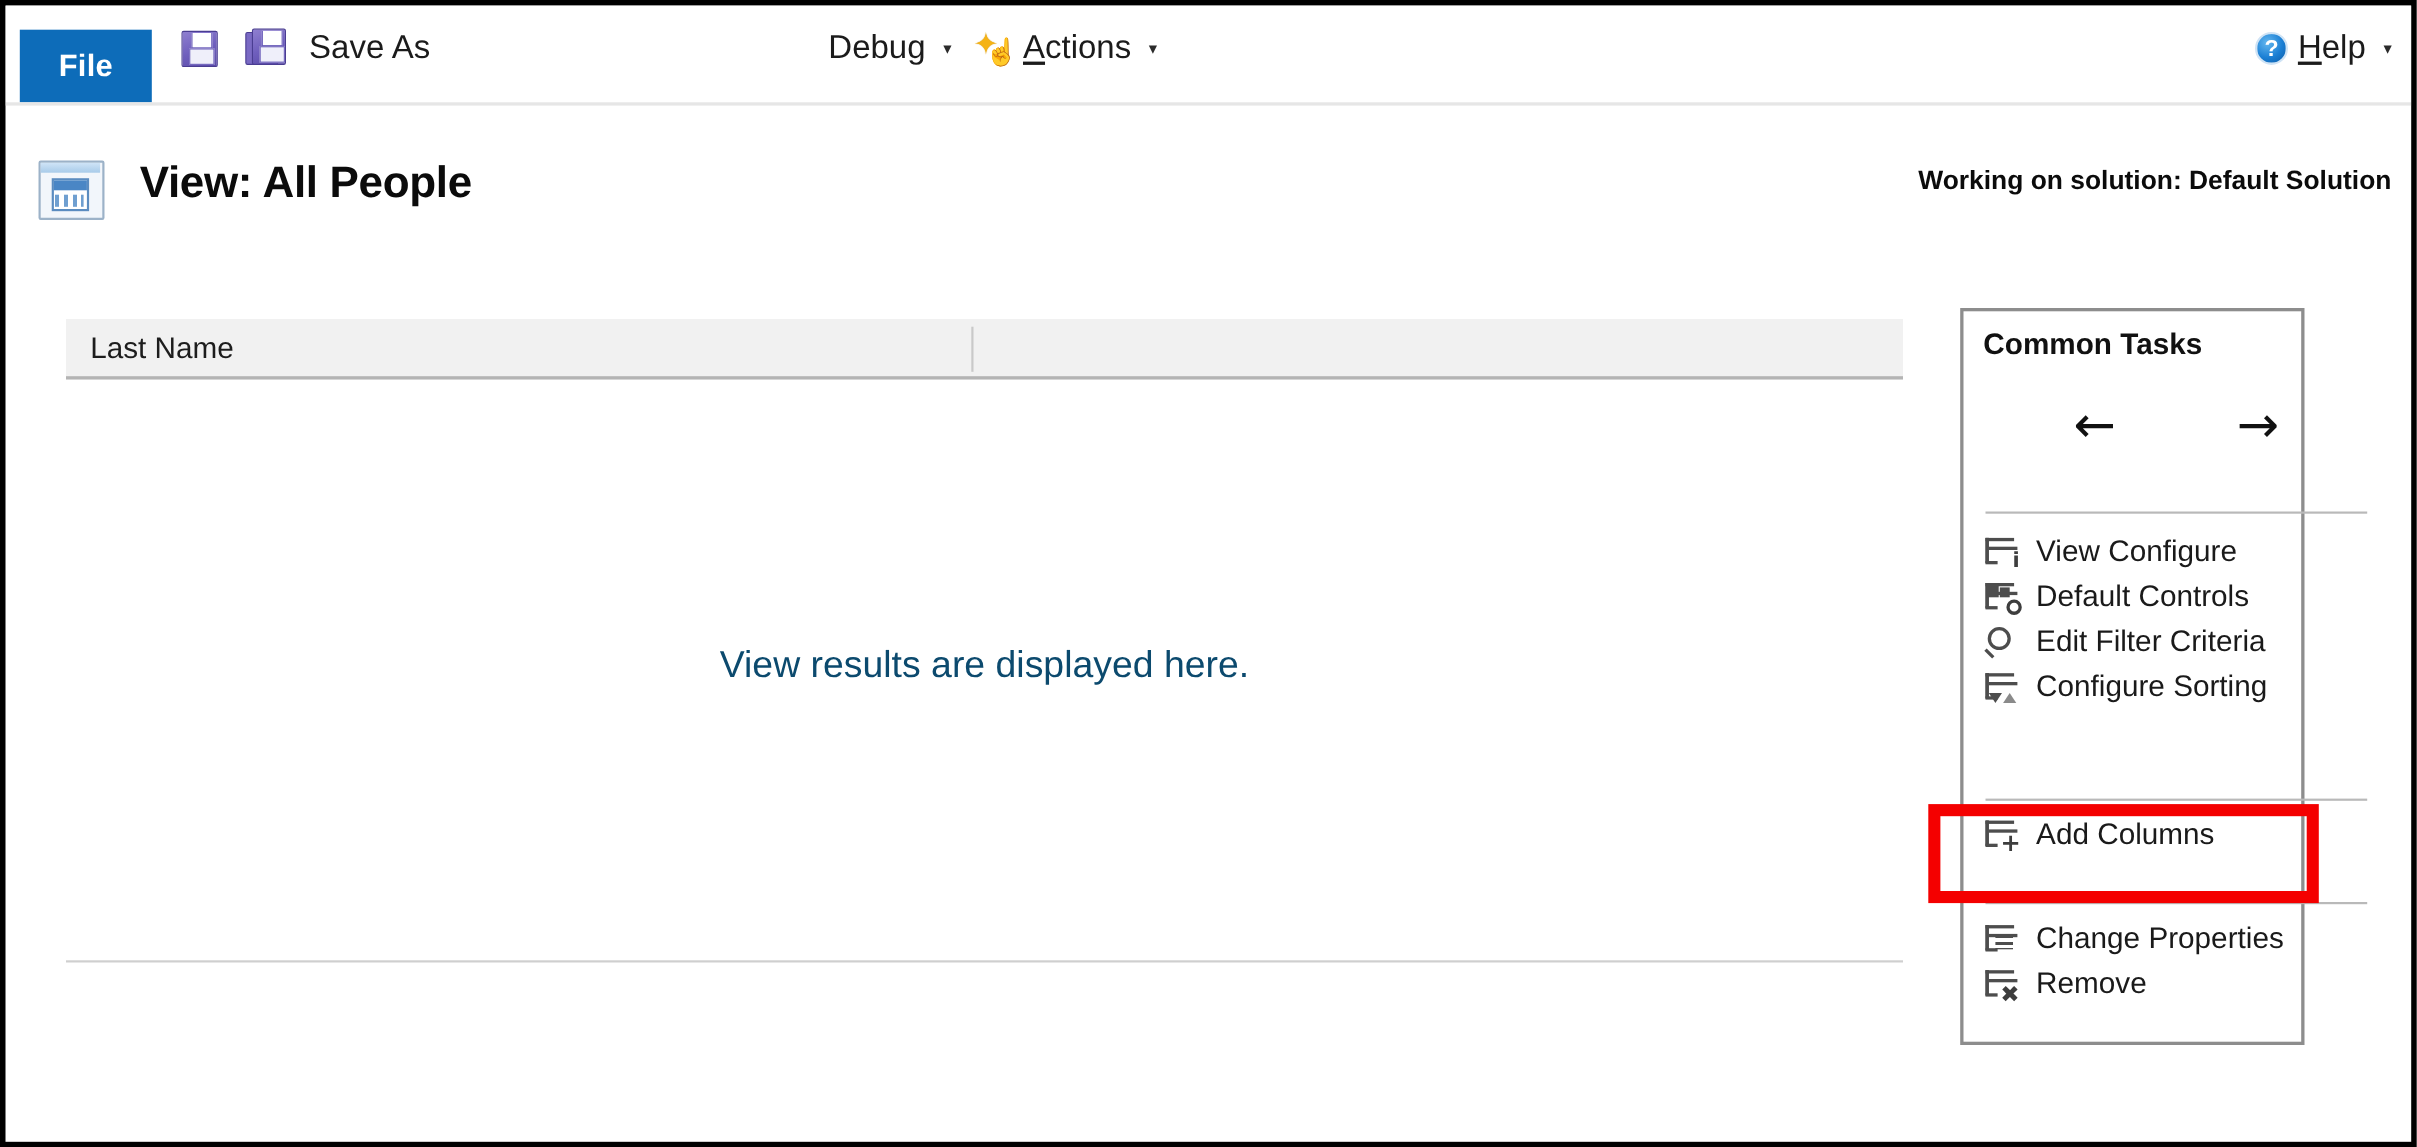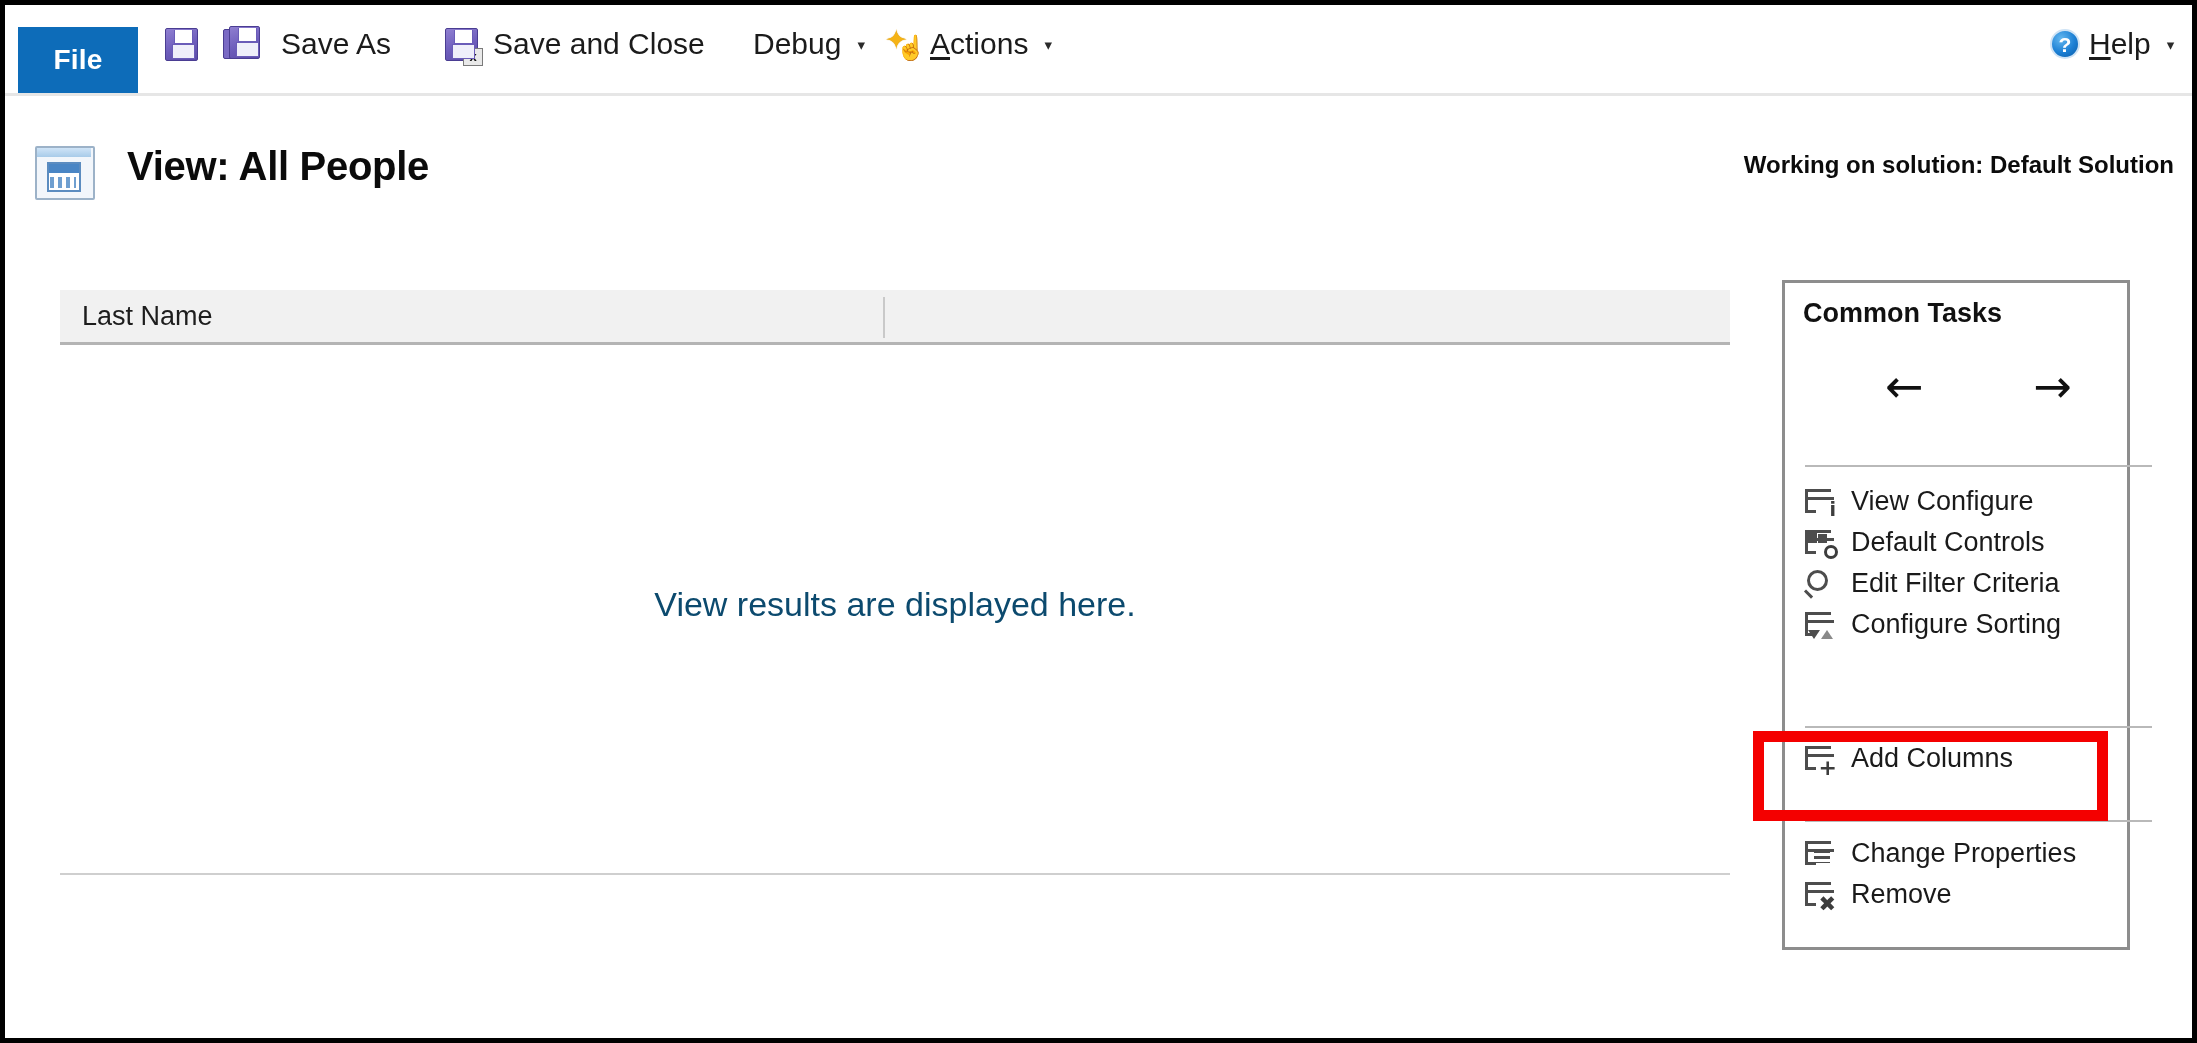--- a/index.html
+++ b/index.html
@@ -251,21 +251,21 @@
     position: absolute;
     left: 55px; top: 868px;
     width: 1670px; height: 2px;
     background: #cfcfcf;
   }
 
   
   #common-tasks {
     position: absolute;
     left: 1777px; top: 275px;
-    width: 348px; height: 670px;
+    width: 313px; height: 670px;
     border: 3px solid #8d8d8d;
     background: #ffffff;
   }
   #ct-title {
     position: absolute;
     left: 18px; top: 15px;
     font-size: 27px;
     font-weight: bold;
     color: #111111;
   }
@@ -425,26 +425,20 @@
     </div>
 
     <div class="rb-item" style="left:218px;gap:20px;">
       <span class="floppy-stack">
         <span class="back"></span>
         <span class="floppy front"></span>
       </span>
       <span class="rb-label">Save As</span>
     </div>
 
-    <div class="rb-item" style="left:440px;">
-      <span class="floppy" style="margin-right:6px;">
-        <span class="badge-x">x</span>
-      </span>
-      <span class="rb-label">Save and Close</span>
-    </div>
 
     <div class="rb-item" style="left:748px;">
       <span class="rb-label"><span>Debu</span><u class="acc">g</u></span>
       <span class="rb-caret">▾</span>
     </div>
 
     <div class="rb-item" style="left:880px;">
       <span class="star-hand">
         <span class="star">✦</span>
         <span class="hand">☝</span>

